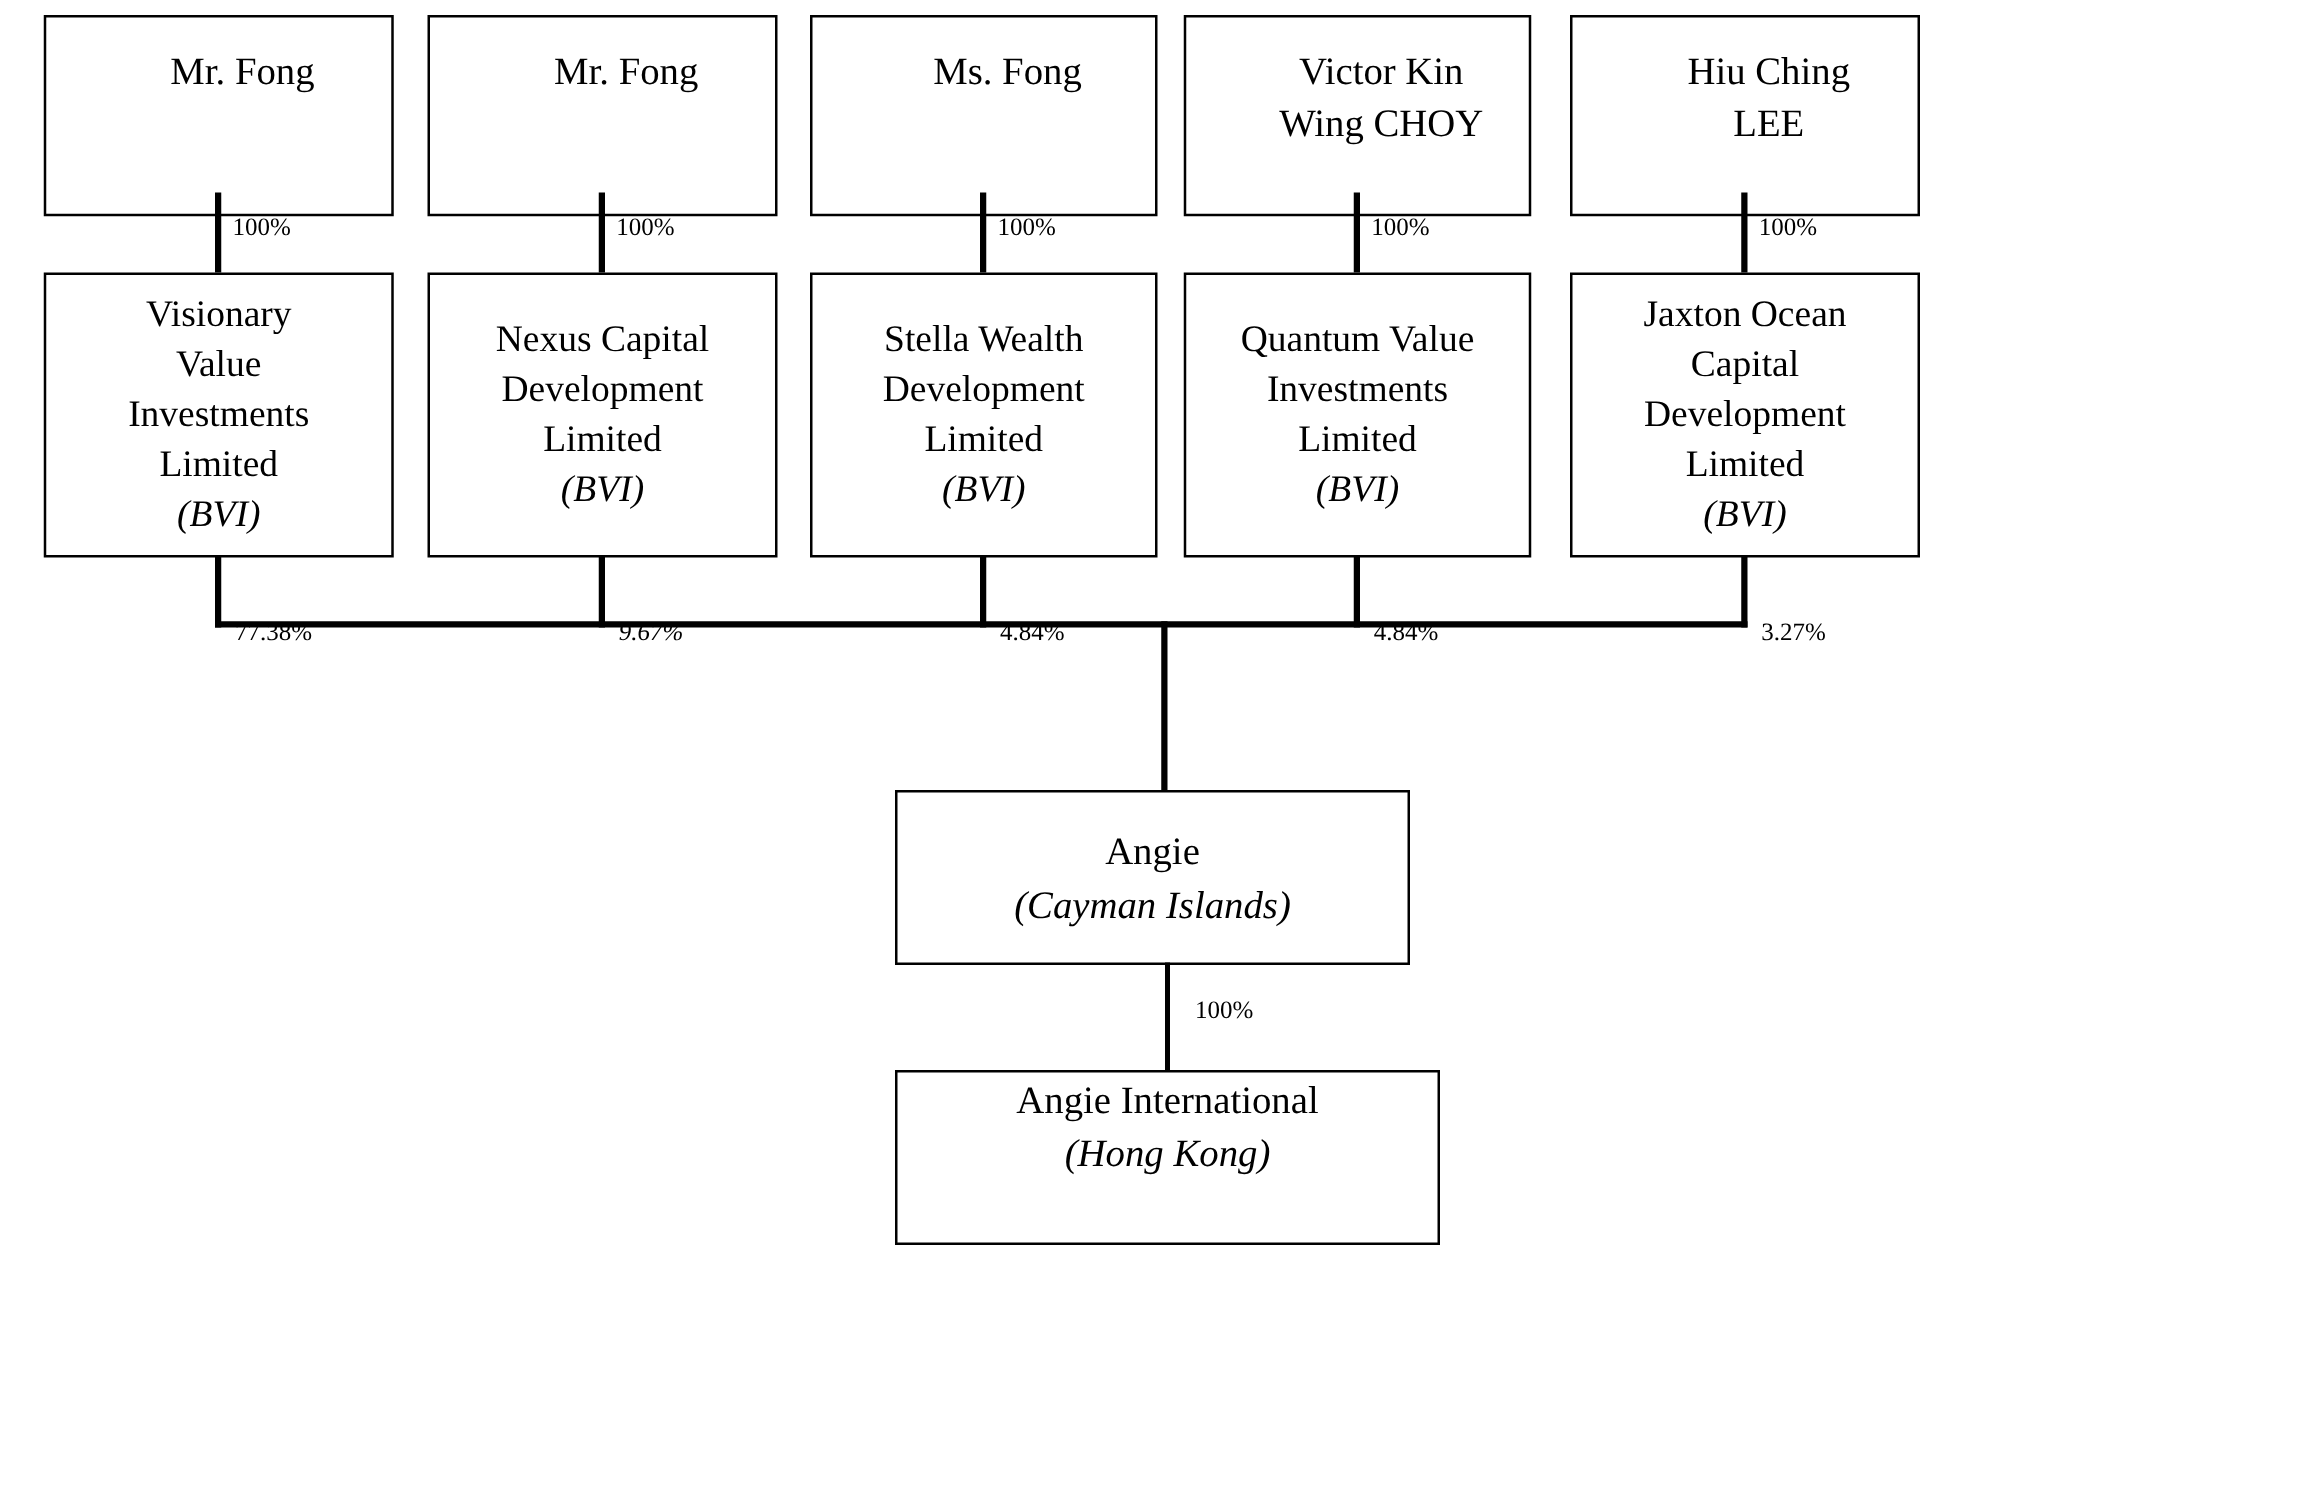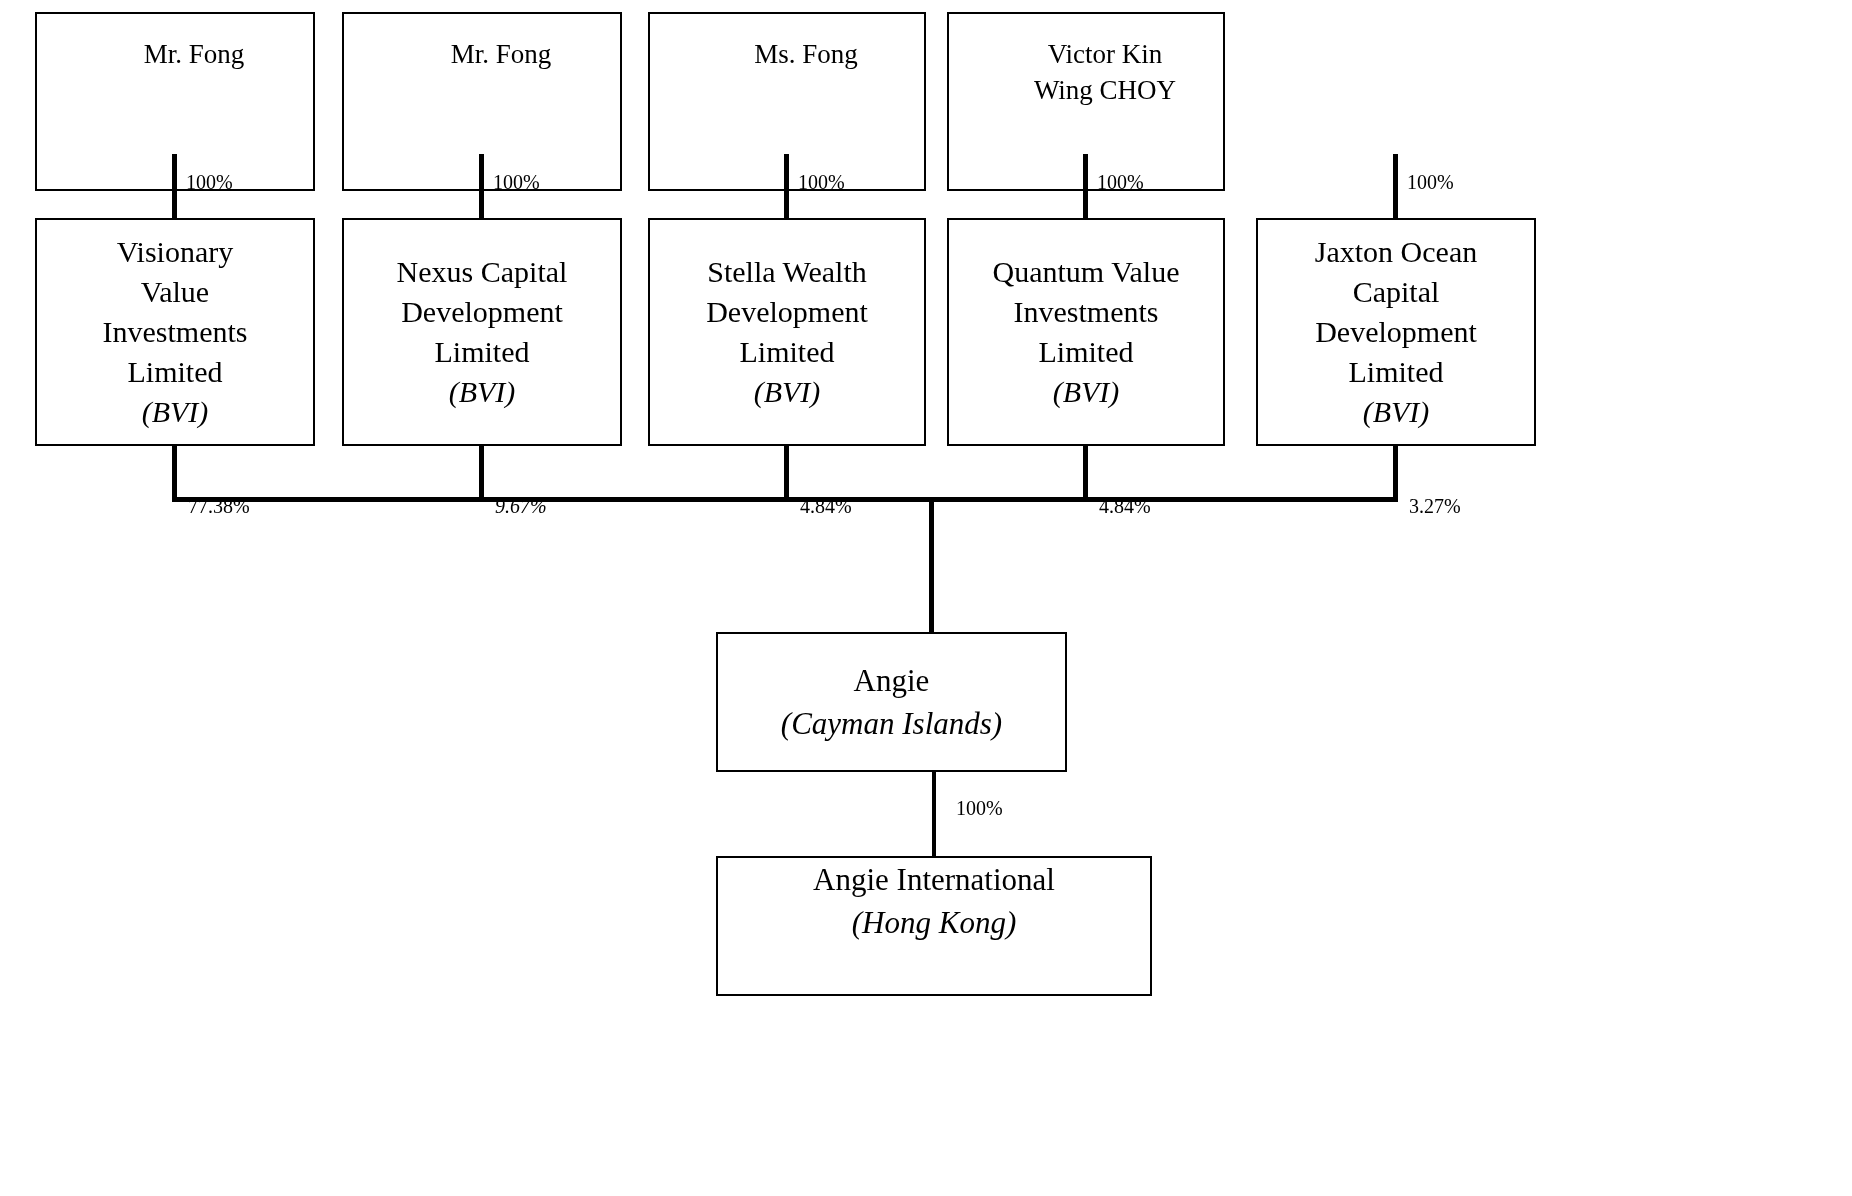--- a/index.html
+++ b/index.html
@@ -23,22 +23,22 @@
   }
   
   .c1 { left: 35px;   width: 280px; }
   .c2 { left: 342px;  width: 280px; }
   .c3 { left: 648px;  width: 278px; }
   .c4 { left: 947px;  width: 278px; }
   .c5 { left: 1256px; width: 280px; }
 
   .owner-box {
     top: 12px;
-    height: 179px;
-    font-size: 27px;
+    height: 161px;
+    font-size: 31px;
     line-height: 1.35;
     padding-top: 22px;
     padding-left: 38px;
   }
   .owner-box .box-text { white-space: pre-line; }
 
   .company-box {
     top: 218px;
     height: 228px;
     font-size: 30px;
@@ -85,21 +85,21 @@
   .center-drop {
     left: 929px;
     top: 497px;
     width: 5px;
     height: 137px;
   }
 
   .parent-box {
     left: 716px;
     top: 632px;
-    width: 351px;
+    width: 412px;
     height: 140px;
     font-size: 31px;
     line-height: 1.4;
     display: flex;
     flex-direction: column;
     justify-content: center;
     align-items: center;
   }
   .parent-sub-line {
     left: 932px;
@@ -135,20 +135,24 @@
   <div class="box owner-box c2">
     <span class="box-text">Mr. Fong</span>
   </div>
   <div class="box owner-box c3">
     <span class="box-text">Ms. Fong</span>
   </div>
   <div class="box owner-box c4">
     <span class="box-text">Victor Kin
 Wing CHOY</span>
   </div>
+  <div class="box owner-box c5">
+    <span class="box-text">Hiu Ching
+LEE</span>
+  </div>
 
   <div class="vline row1-line l1a"></div>
   <div class="vline row1-line l1b"></div>
   <div class="vline row1-line l1c"></div>
   <div class="vline row1-line l1d"></div>
   <div class="vline row1-line l1e"></div>
 
   <span class="pct row1-pct p1a">100%</span>
   <span class="pct row1-pct p1b">100%</span>
   <span class="pct row1-pct p1c">100%</span>

